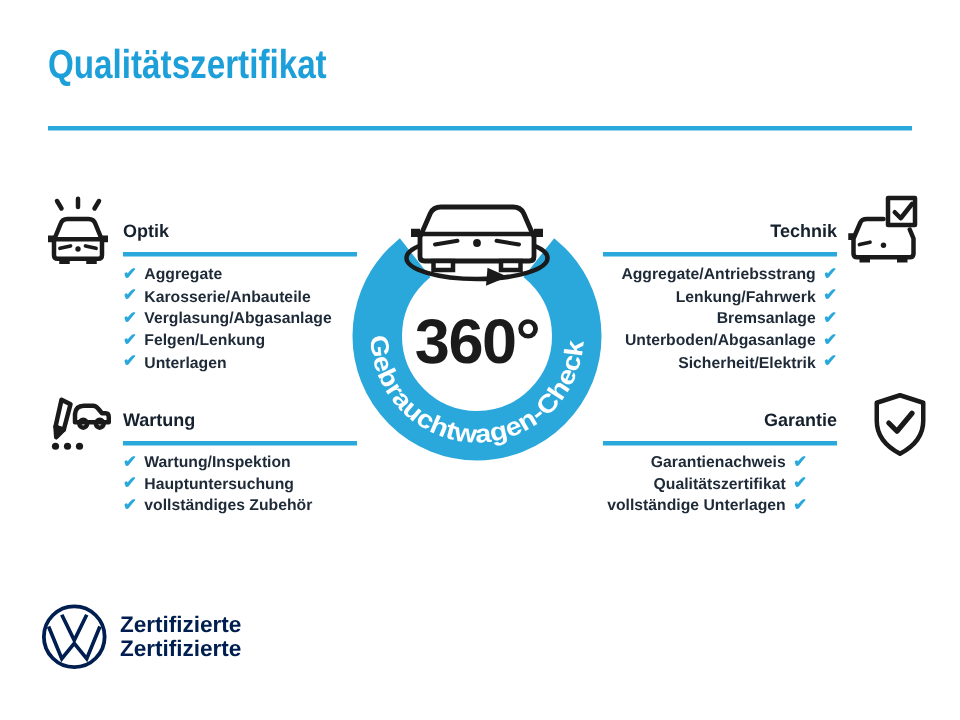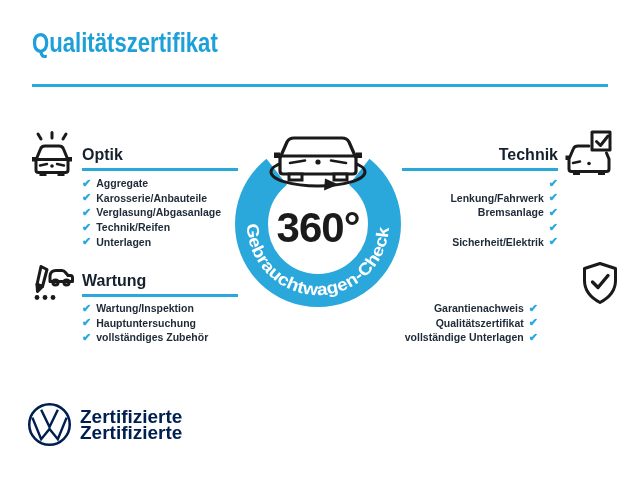--- a/index.html
+++ b/index.html
@@ -6,21 +6,21 @@
   body{width:640px;height:480px;position:relative;overflow:hidden;
        font-family:"Liberation Sans",sans-serif;-webkit-font-smoothing:antialiased;}
   .stage{position:absolute;inset:0;}
 
   
   .title{position:absolute;left:32px;top:28px;margin:0;font-size:27px;font-weight:bold;
          color:#1d9fd9;white-space:nowrap;transform:scaleX(.82);transform-origin:left center;}
   .header-rule{position:absolute;left:32px;top:84px;width:576px;height:3px;background:#2aa8dc;}
 
   
-  .heading{position:absolute;width:156px;margin:0;font-size:16px;font-weight:bold;
+  .heading{position:absolute;width:156px;margin:0;font-size:12px;font-weight:bold;
            color:#16212e;padding-bottom:5px;border-bottom:3px solid #29a8dc;line-height:17px;}
   .heading.al-r{text-align:right;}
   .h-optik{left:82px;top:146px;}
   .h-technik{left:402px;top:146px;}
   .h-wartung{left:82px;top:272px;}
   .h-garantie{left:402px;top:272px;}
 
   
   .items{position:absolute;width:190px;margin:0;padding:0;list-style:none;
          font-size:10.5px;font-weight:bold;color:#1e2a37;}
@@ -38,21 +38,21 @@
   .i-optik{left:28px;top:130px;}
   .i-technik{left:564px;top:129px;}
   .i-wartung{left:27px;top:257px;}
   .i-garantie{left:577px;top:260px;}
 
   
   .emblem{position:absolute;left:208px;top:114px;}
 
   
   .vw-logo{position:absolute;left:27px;top:402px;}
-  .footer-text{position:absolute;left:80px;top:409px;font-size:19px;font-weight:bold;
+  .footer-text{position:absolute;left:80px;top:409px;font-size:15px;font-weight:bold;
                line-height:16px;color:#001e50;}
 </style>
 </head>
 <body>
 
 <div class="stage">
 
   <h1 class="title">Qualitätszertifikat</h1>
   <div class="header-rule"></div>
 
@@ -99,57 +99,60 @@
   <svg class="icn i-garantie" width="46" height="46" viewBox="0 0 46 46">
     <g fill="none" stroke="#1a1a1a" stroke-width="3" stroke-linecap="round" stroke-linejoin="round">
       <path d="M23,3.5 L38.5,8.5 V20.5 C38.5,30.5 32.5,37.5 23,42.5 C13.5,37.5 7.5,30.5 7.5,20.5 V8.5 Z"></path>
       <path d="M15.5,22 L21,27.5 L31,15.5" stroke-width="3.4"></path>
     </g>
   </svg>
 
   <h2 class="heading h-optik">Optik</h2>
   <h2 class="heading al-r h-technik">Technik</h2>
   <h2 class="heading h-wartung">Wartung</h2>
+  <h2 class="heading al-r h-garantie">Garantie</h2>
 
   <ul class="items l-optik">
     <li>
         <span class="chk">✔</span>
         <span>Aggregate</span>
       </li>
     <li>
         <span class="chk">✔</span>
         <span>Karosserie/Anbauteile</span>
       </li>
     <li>
         <span class="chk">✔</span>
         <span>Verglasung/Abgasanlage</span>
       </li>
     <li>
         <span class="chk">✔</span>
-        <span>Technik/Reifen</span>
+        <span>Felgen/Lenkung</span>
       </li>
     <li>
         <span class="chk">✔</span>
         <span>Unterlagen</span>
       </li>
   </ul>
 
   <ul class="items al-r l-technik">
     <li>
+        <span>Aggregate/Antriebsstrang</span>
         <span class="chk">✔</span>
       </li>
     <li>
         <span>Lenkung/Fahrwerk</span>
         <span class="chk">✔</span>
       </li>
     <li>
         <span>Bremsanlage</span>
         <span class="chk">✔</span>
       </li>
     <li>
+        <span>Unterboden/Abgasanlage</span>
         <span class="chk">✔</span>
       </li>
     <li>
         <span>Sicherheit/Elektrik</span>
         <span class="chk">✔</span>
       </li>
   </ul>
 
   <ul class="items l-wartung">
     <li>

